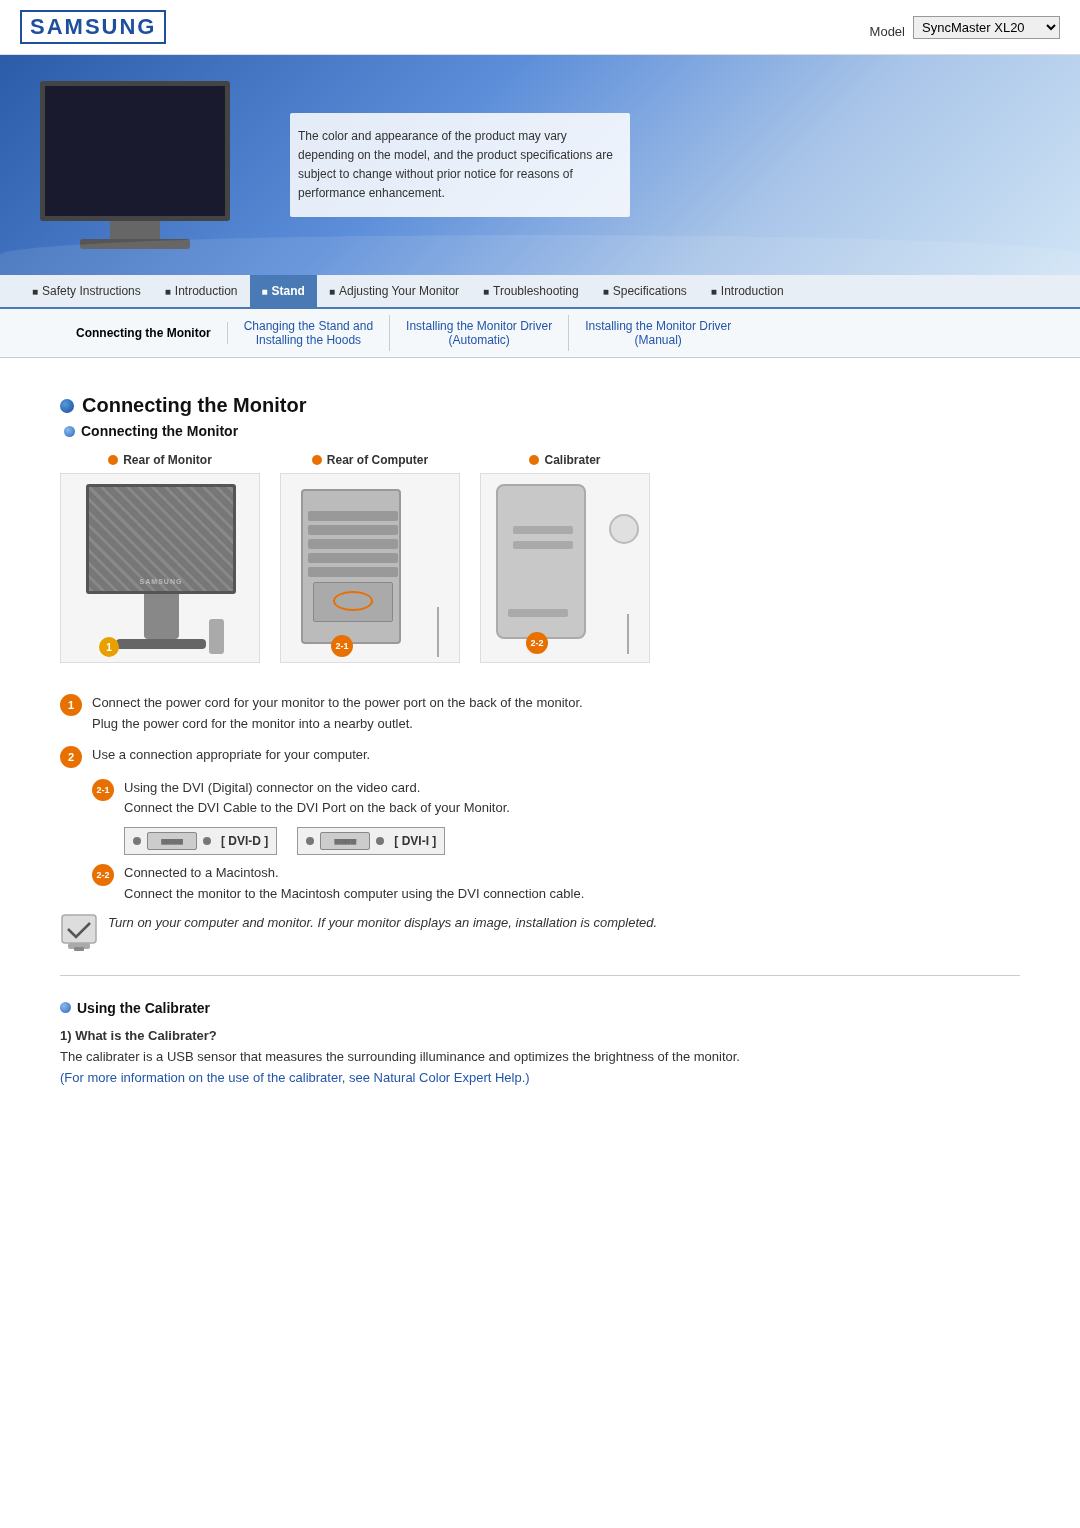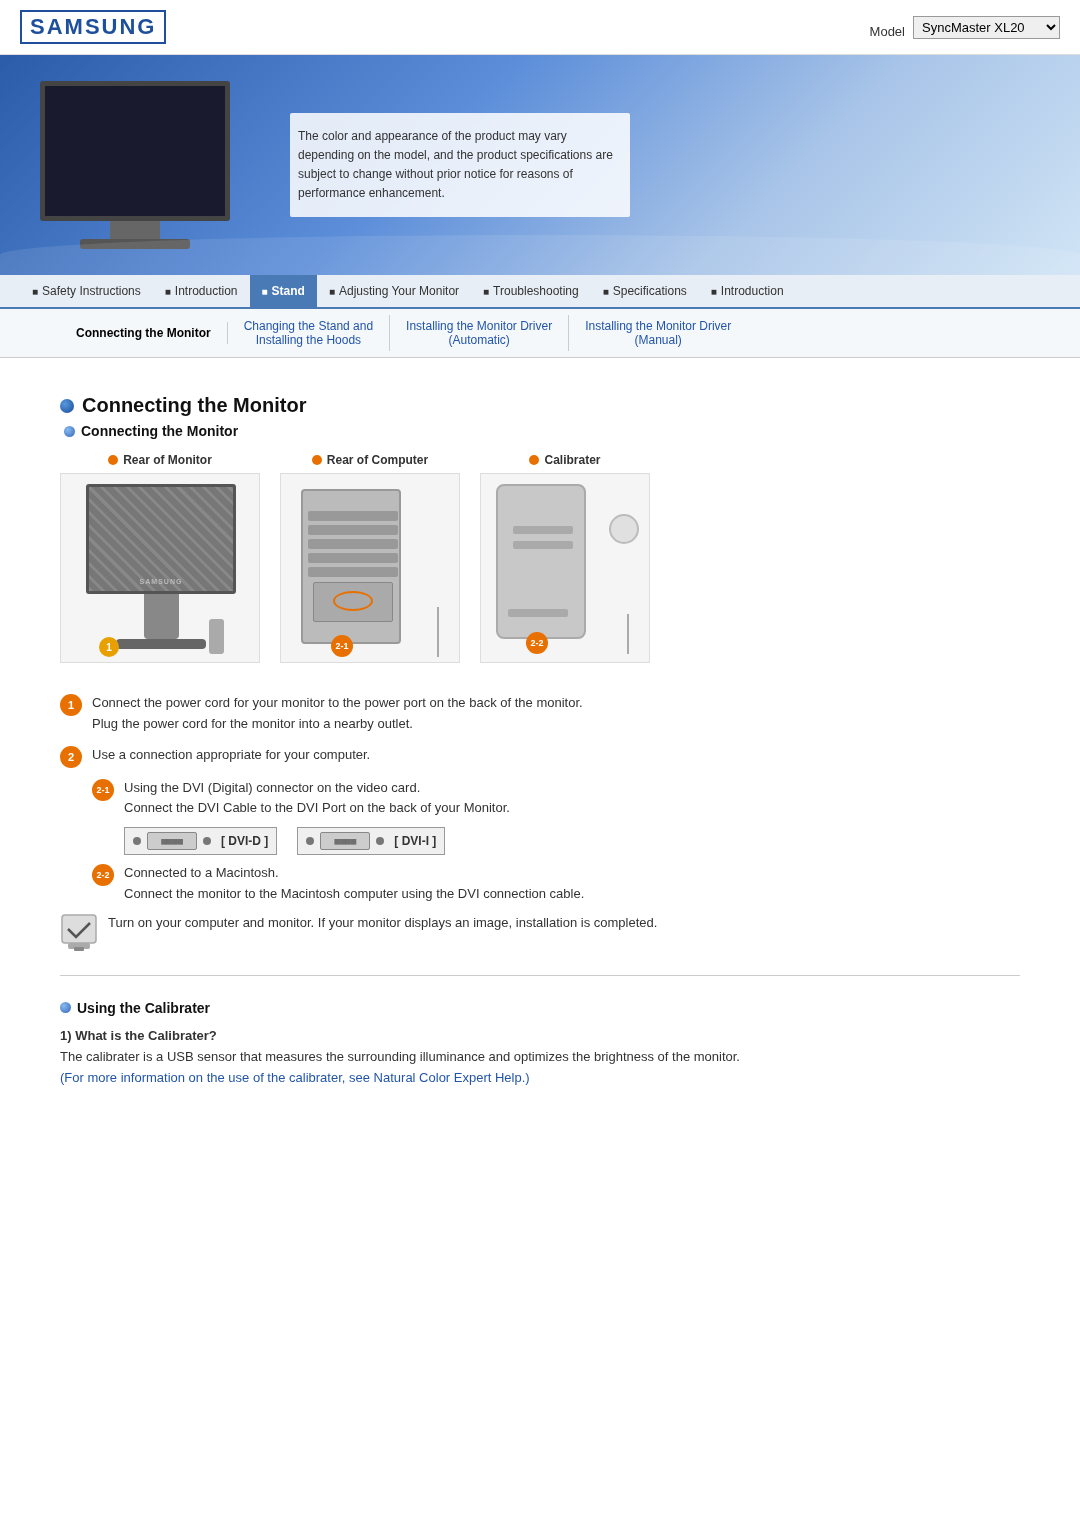--- a/index.html
+++ b/index.html
@@ -298,21 +298,21 @@
     <div class="step-indent">
       <div class="sub-step-row">
         <div class="step-badge sub">2-2</div>
         <div class="step-text">
           Connected to a Macintosh.<br>
           Connect the monitor to the Macintosh computer using the DVI connection cable.
         </div>
       </div>
     </div>
 
-    <div class="check-row" style="margin-top:8px;">
+    <div class="check-row" style="margin-top:8px;font-style:italic;">
 
       <div style="width:38px;height:38px;flex-shrink:0;">
         <svg width="38" height="38" viewBox="0 0 38 38">
           <rect x="2" y="2" width="34" height="28" rx="3" fill="#ddd" stroke="#aaa" stroke-width="1.5"></rect>
           <polyline points="8,16 16,24 30,10" fill="none" stroke="#555" stroke-width="2.5"></polyline>
           <rect x="8" y="30" width="22" height="6" rx="2" fill="#aaa"></rect>
           <rect x="14" y="34" width="10" height="4" rx="1" fill="#888"></rect>
         </svg>
       </div>
       <div class="step-text">Turn on your computer and monitor. If your monitor displays an image, installation is

